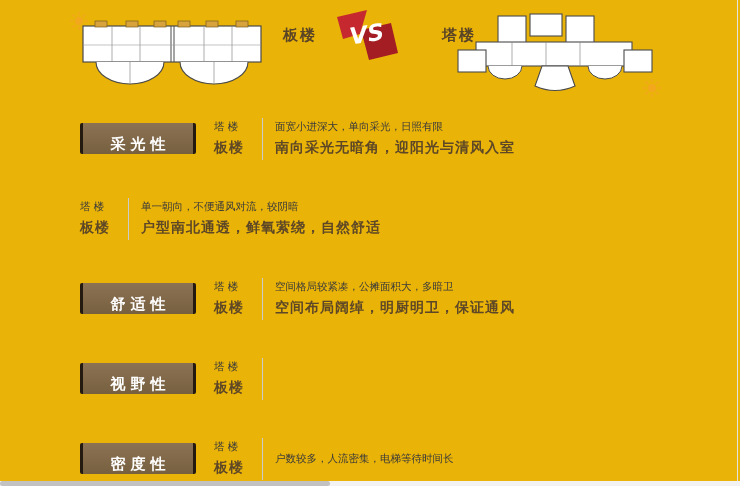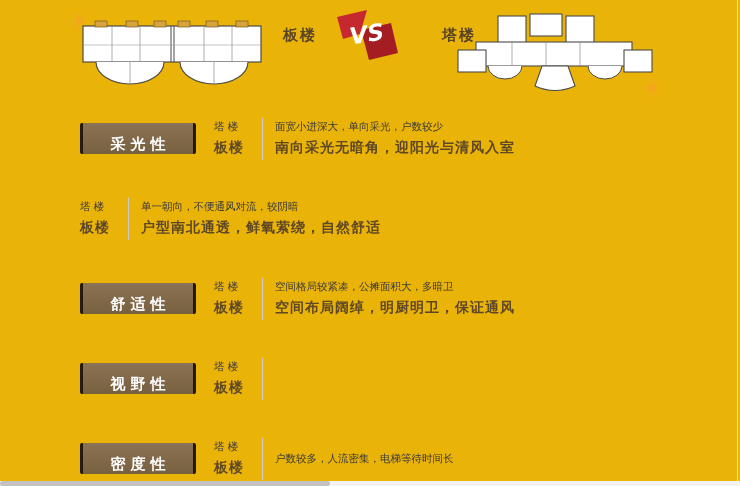--- a/index.html
+++ b/index.html
@@ -131,21 +131,21 @@
       <div class="cat-box">
         <span>采光性</span>
       </div>
       <div class="pair">
         <div class="col labels-col">
           <span class="t-line">塔 楼</span>
           <span class="s-line">板楼</span>
         </div>
         <div class="v-divider"></div>
         <div class="col">
-          <span class="t-line">面宽小进深大，单向采光，户数较少</span>
+          <span class="t-line">面宽小进深大，单向采光，日照有限</span>
           <span class="s-line">南向采光无暗角，迎阳光与清风入室</span>
         </div>
       </div>
     </div>
 
     <div class="row">
       <div class="pair">
         <div class="col labels-col">
           <span class="t-line">塔 楼</span>
           <span class="s-line">板楼</span>

